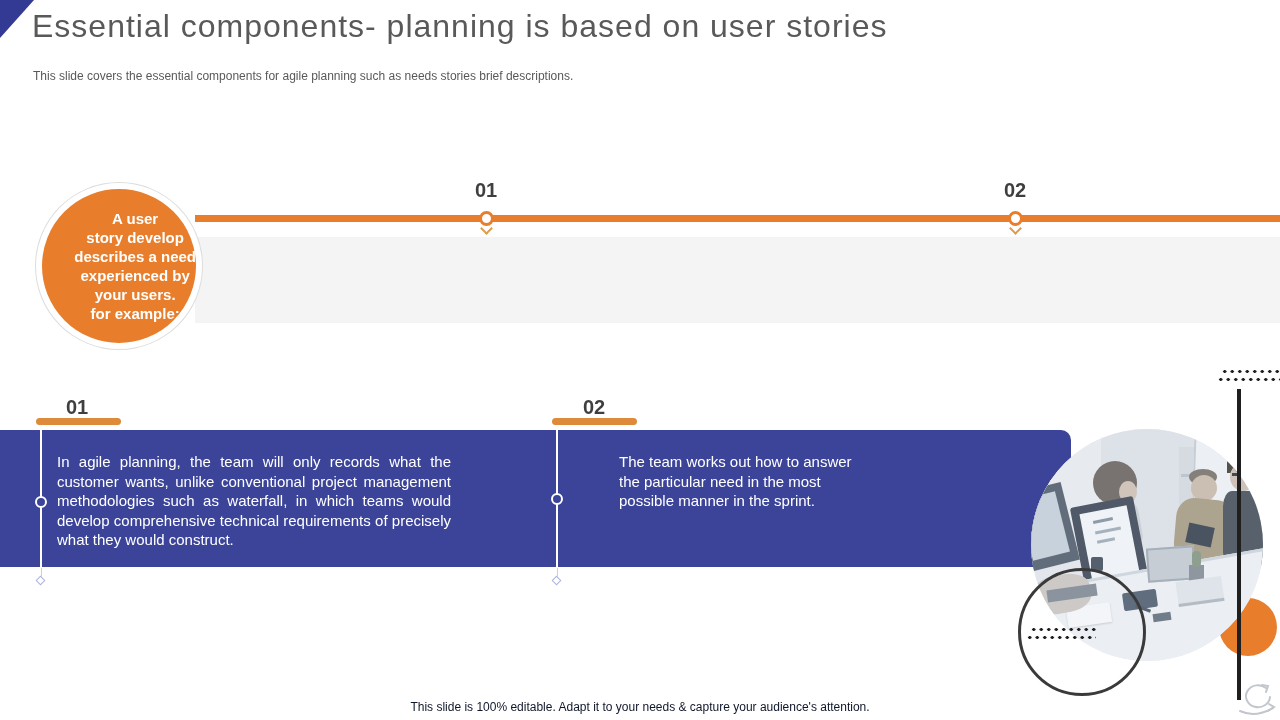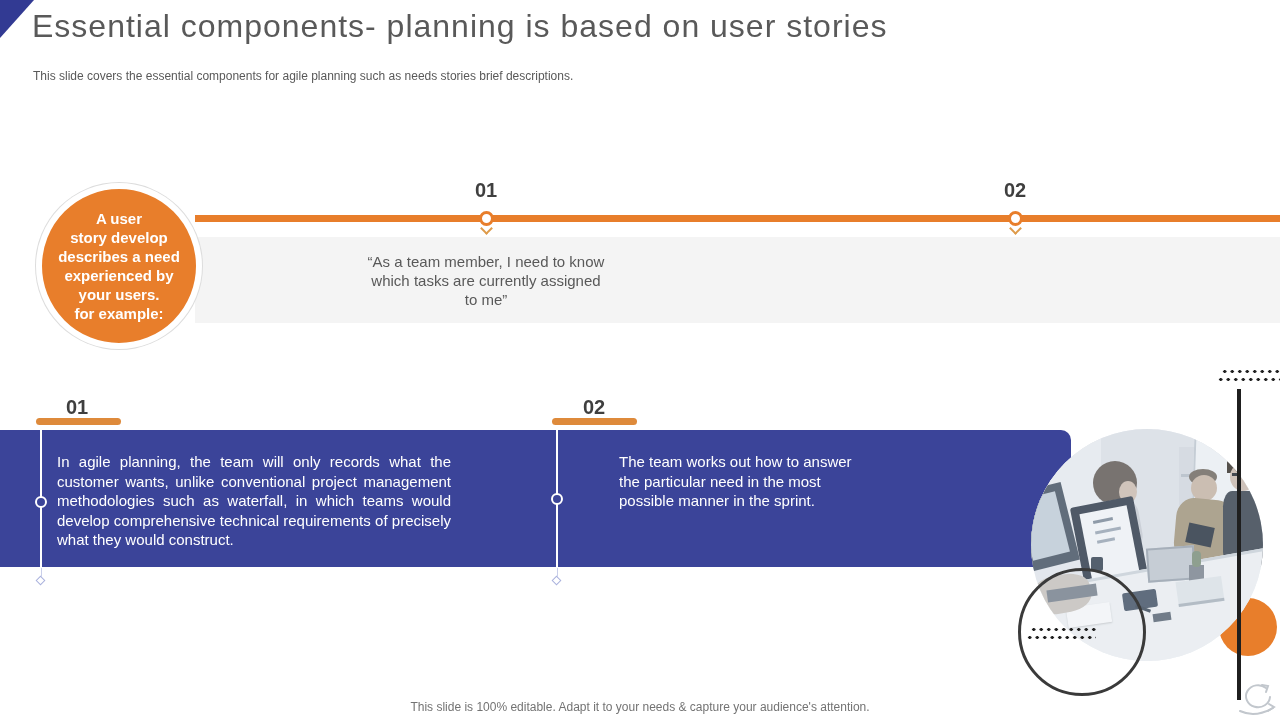--- a/index.html
+++ b/index.html
@@ -15,42 +15,42 @@
   
   .t-line{left:195px;top:215px;width:1085px;height:7px;background:#E87E2B;}
   .t-band{left:195px;top:237px;width:1085px;height:86px;background:#F4F4F4;}
   .t-num{width:80px;text-align:center;font-size:20px;font-weight:bold;color:#3F3F3F;}
   .t-dot{width:9px;height:9px;border-radius:50%;background:#fff;border:3px solid #E87E2B;}
   .t-chev{width:7px;height:7px;border-right:2px solid #DE9B4A;border-bottom:2px solid #DE9B4A;transform:rotate(45deg);}
   .t-quote{font-size:15px;line-height:19px;color:#595959;text-align:center;}
 
   
   .intro-circle{left:36px;top:183px;width:154px;height:154px;border-radius:50%;background:#E87E2B;
-    border:6px solid #ffffff;box-shadow:0 0 0 1px #DDDDDD;display:flex;align-items:center;justify-content:center;}
+    border:6px solid #ffffff;box-shadow:0 0 0 1px #DDDDDD;display:flex;align-items:center;justify-content:flex-end;}
   .intro-text{color:#ffffff;font-weight:bold;font-size:15px;line-height:19px;text-align:center;}
 
   
   .d-num{font-size:20px;font-weight:bold;color:#3F3F3F;}
   .d-underline{height:7px;border-radius:3.5px;background:#DE8A3B;}
   .d-box{top:430px;height:137px;background:#3B4499;}
   .d-vline{top:430px;width:2px;height:138px;background:#ffffff;}
   .d-vline-ext{width:1px;height:10px;background:#C9CFEA;}
   .d-ring{width:8px;height:8px;border:2px solid #ffffff;border-radius:50%;background:#3B4499;}
   .d-diamond{width:5px;height:5px;border:1px solid #AAB2DD;transform:rotate(45deg);background:#fff;}
   .d-text{color:#ffffff;font-size:15px;line-height:19.5px;}
 
   
   .photo-circle{left:1031px;top:429px;width:232px;height:232px;border-radius:50%;overflow:hidden;background:#eef0f3;}
   .dots-row{height:5px;background-image:radial-gradient(circle,#1F1F1F 1.4px,transparent 1.8px);
             background-size:7.5px 5px;background-repeat:repeat-x;}
   .vline-black{left:1237px;top:389px;width:4px;height:311px;background:#1F1F1F;}
   .ring-outline{left:1018px;top:568px;width:122px;height:122px;border:3px solid #3A3A3A;border-radius:50%;}
   .orange-ball{left:1219px;top:598px;width:58px;height:58px;border-radius:50%;background:#E87E2B;}
 
-  .footer{left:0;top:700px;width:1280px;text-align:center;font-size:12px;color:#737373;}
+  .footer{left:0;top:700px;width:1280px;text-align:center;font-size:12px;color:#0f172a;}
 
   
   .ph{position:absolute;}
 </style>
 </head>
 <body>
 
 <div class="slide">
 
   <div class="abs corner-tri"></div>
@@ -61,21 +61,20 @@
   <div class="abs t-band"></div>
 
   <div class="abs t-num" style="left:446px;top:179px;">01</div>
   <div class="abs t-num" style="left:975px;top:179px;">02</div>
 
   <div class="abs t-dot" style="left:479px;top:211px;"></div>
   <div class="abs t-dot" style="left:1008px;top:211px;"></div>
   <div class="abs t-chev" style="left:482px;top:224px;"></div>
   <div class="abs t-chev" style="left:1011px;top:224px;"></div>
 
-  <div class="abs t-quote" style="left:366px;top:252px;width:240px;">“As a team member, I need to know which tasks are currently assigned to me”</div>
 
   <div class="abs intro-circle">
     <div class="intro-text">
       <div>A user</div>
       <div>story develop</div>
       <div>describes a need</div>
       <div>experienced by</div>
       <div>your users.</div>
       <div>for example:</div>
     </div>

